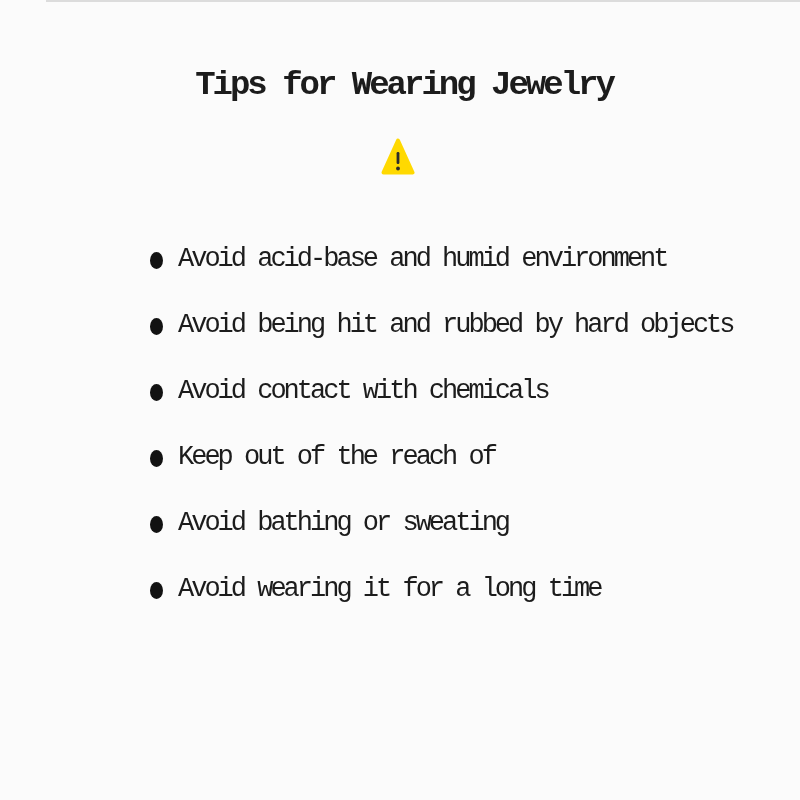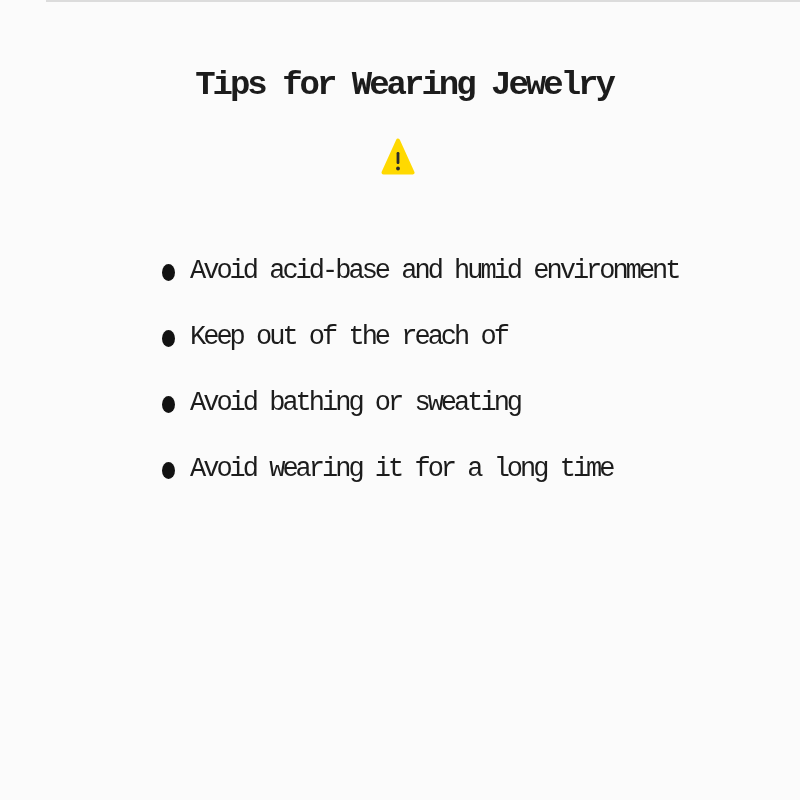--- a/index.html
+++ b/index.html
@@ -42,21 +42,21 @@
     top: 138px;
     left: 381px;
     width: 34px;
     height: 38px;
   }
   .tips {
     position: absolute;
     top: 226px;
     left: 150px;
     right: 0;
-    margin: 12px;
+    margin: 0;
     padding: 0;
     list-style: none;
   }
   .tip {
     height: 66px;
     display: flex;
     align-items: center;
   }
   .bullet {
     width: 13px;
@@ -94,20 +94,28 @@
     </svg>
   </div>
 
   <ul class="tips">
     <li class="tip">
       <span class="bullet"></span>
       <span class="tip-text">Avoid acid-base and humid environment</span>
     </li>
     <li class="tip">
       <span class="bullet"></span>
+      <span class="tip-text">Avoid being hit and rubbed by hard objects</span>
+    </li>
+    <li class="tip">
+      <span class="bullet"></span>
+      <span class="tip-text">Avoid contact with chemicals</span>
+    </li>
+    <li class="tip">
+      <span class="bullet"></span>
       <span class="tip-text">Keep out of the reach of</span>
     </li>
     <li class="tip">
       <span class="bullet"></span>
       <span class="tip-text">Avoid bathing or sweating</span>
     </li>
     <li class="tip">
       <span class="bullet"></span>
       <span class="tip-text">Avoid wearing it for a long time</span>
     </li>

